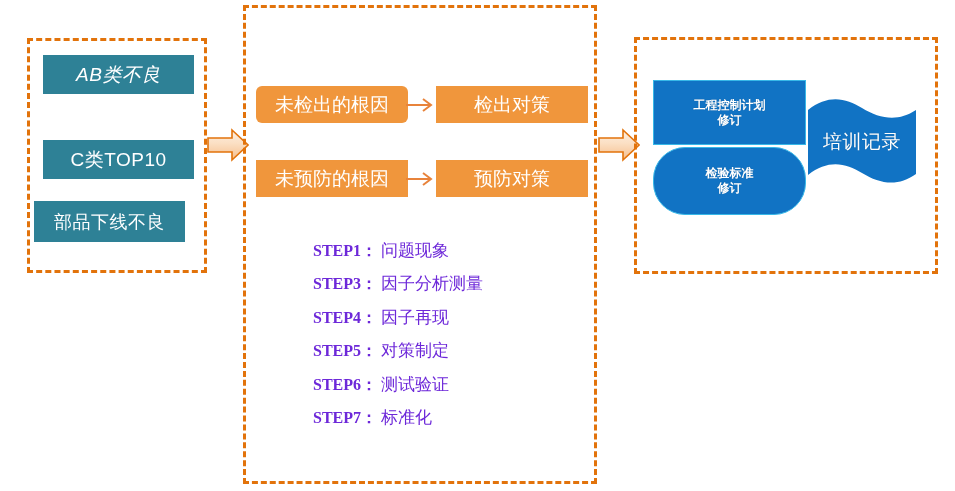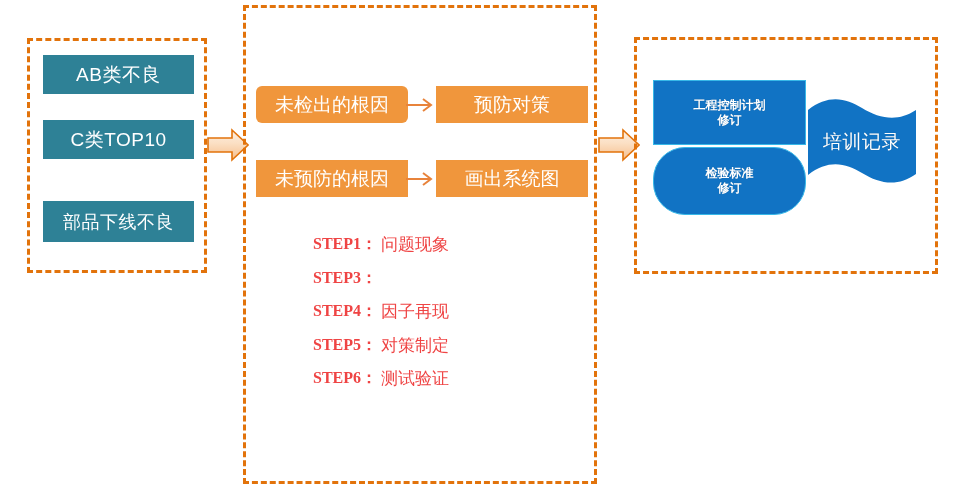--- a/index.html
+++ b/index.html
@@ -39,23 +39,23 @@
     border: 1px solid #2E8196;
     box-sizing: border-box;
     color: #ffffff;
     font-size: 19px;
     display: flex;
     align-items: center;
     justify-content: center;
     letter-spacing: 0.5px;
     white-space: nowrap;
   }
-  #teal-1 { left: 43px; top: 55px;  width: 151px; height: 39px; }
-  #teal-2 { left: 43px; top: 120px; width: 151px; height: 39px; }
-  #teal-3 { left: 43px; top: 201px; width: 151px; height: 41px; font-size: 18px; }
+  #teal-1 { left: 43px; top: 55px;  width: 151px; height: 39px; font-style: italic; }
+  #teal-2 { left: 43px; top: 140px; width: 151px; height: 39px; }
+  #teal-3 { left: 34px; top: 201px; width: 151px; height: 41px; font-size: 18px; }
 
   
   .orange-box {
     position: absolute;
     background: #F0963C;
     box-sizing: border-box;
     color: #ffffff;
     font-size: 19px;
     display: flex;
     align-items: center;
@@ -87,24 +87,24 @@
 
   
   #step-list {
     position: absolute;
     left: 313px;
     top: 228px;
     width: 265px;
   }
   .step-row {
     display: flex;
-    align-items: center;
+    align-items: flex-end;
     height: 33.5px;
     font-family: "Liberation Serif", "DejaVu Serif", serif;
-    color: #ef4444;
+    color: #6d28d9;
   }
   .step-key {
     font-family: "Liberation Serif", "DejaVu Serif", serif;
     font-weight: bold;
     font-size: 16px;
     white-space: nowrap;
   }
   .step-val {
     font-family: "Liberation Serif", "DejaVu Serif", serif;
     font-size: 17px;
@@ -183,50 +183,55 @@
 
   <div class="dashed-group" id="group-process"></div>
 
   <div class="orange-box" id="orange-cause-1">未检出的根因</div>
   <div class="thin-arrow" id="thin-arrow-1">
     <svg viewBox="0 0 30 20" width="30" height="20" xmlns="http://www.w3.org/2000/svg">
       <line x1="0" y1="10" x2="24" y2="10" stroke="#E8833B" stroke-width="2"></line>
       <polyline points="17,4 25,10 17,16" fill="none" stroke="#E8833B" stroke-width="2"></polyline>
     </svg>
   </div>
-  <div class="orange-box" id="orange-action-1">预防对策</div>
+  <div class="orange-box" id="orange-action-1">检出对策</div>
 
   <div class="orange-box" id="orange-cause-2">未预防的根因</div>
   <div class="thin-arrow" id="thin-arrow-2">
     <svg viewBox="0 0 30 20" width="30" height="20" xmlns="http://www.w3.org/2000/svg">
       <line x1="0" y1="10" x2="24" y2="10" stroke="#E8833B" stroke-width="2"></line>
       <polyline points="17,4 25,10 17,16" fill="none" stroke="#E8833B" stroke-width="2"></polyline>
     </svg>
   </div>
-  <div class="orange-box" id="orange-action-2">画出系统图</div>
+  <div class="orange-box" id="orange-action-2">预防对策</div>
 
   <div id="step-list">
     <div class="step-row">
       <span class="step-key">STEP1：</span>
       <span class="step-val">问题现象</span>
     </div>
     <div class="step-row">
       <span class="step-key">STEP3：</span>
+      <span class="step-val">因子分析测量</span>
     </div>
     <div class="step-row">
       <span class="step-key">STEP4：</span>
       <span class="step-val">因子再现</span>
     </div>
     <div class="step-row">
       <span class="step-key">STEP5：</span>
       <span class="step-val">对策制定</span>
     </div>
     <div class="step-row">
       <span class="step-key">STEP6：</span>
       <span class="step-val">测试验证</span>
+    </div>
+    <div class="step-row">
+      <span class="step-key">STEP7：</span>
+      <span class="step-val">标准化</span>
     </div>
   </div>
 
   <div class="block-arrow" id="block-arrow-2">
     <svg viewBox="0 0 42 34" width="42" height="34" xmlns="http://www.w3.org/2000/svg">
       <defs>
         <linearGradient id="arrGrad2" x1="0" y1="0" x2="0" y2="1">
           <stop offset="0%" stop-color="#FDF0E2"></stop>
           <stop offset="45%" stop-color="#FBDFC3"></stop>
           <stop offset="100%" stop-color="#F5BE8C"></stop>

